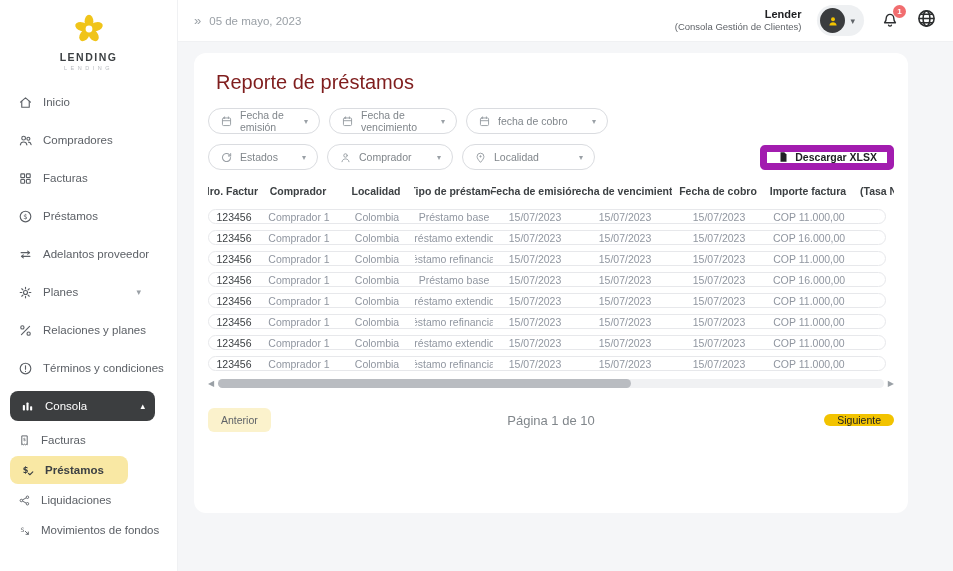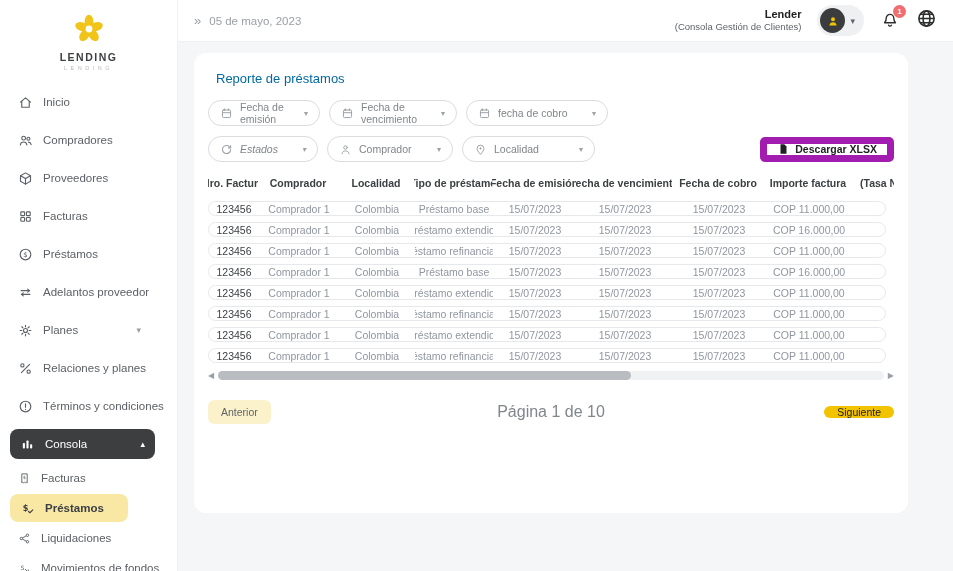--- a/index.html
+++ b/index.html
@@ -38,31 +38,31 @@
   .pill-caret { font-size:9px; color:#5f6368; }
   .bell-wrap { position:relative; color:#2d2f31; cursor:pointer; }
   .bell-wrap .ic { width:20px; height:20px; }
   .badge { position:absolute; top:-4px; right:-6px; min-width:13px; height:13px; border-radius:7px; background:#F16D6F; color:#fff; font-size:8px; font-weight:bold; display:flex; align-items:center; justify-content:center; padding:0 3px;}
   .globe-wrap { color:#2b2d2e; cursor:pointer; }
   .globe-wrap .ic { width:21px; height:21px; }
 
   
   .content { flex:1; padding:11px 16px 0 16px; }
   .card { width:714px; background:#fff; border-radius:12px; padding:14px 14px 16px; min-height:460px; }
-  .page-title { font-size:13px; font-weight:500; color:#0369a1; margin:4px 0 14px 8px; }
+  .page-title { font-size:20px; font-weight:500; color:#7f1d1d; margin:4px 0 14px 8px; }
 
   .frow { display:flex; gap:9px; margin-bottom:10px; align-items:center; }
   .pill { display:flex; align-items:center; gap:7px; height:26px; border:1px solid #dadce0; border-radius:14px; padding:0 11px; font-size:10.5px; color:#80868b; background:#fff; cursor:pointer; }
   .pill .ic { width:13px; height:13px; color:#9aa0a6; }
   .pill .caret { margin-left:auto; font-size:8px; color:#9aa0a6; }
   .frow1 .pill:nth-of-type(1){ width:112px; }
   .frow1 .pill:nth-of-type(2){ width:128px; }
   .frow1 .pill:nth-of-type(3){ width:142px; }
   .frow1 .pill:nth-of-type(4){ width:152px; }
-  .frow2 .pill:nth-of-type(1){ width:110px;font-style:italic; }
+  .frow2 .pill:nth-of-type(1){ width:110px; }
   .frow2 .pill:nth-of-type(2){ width:126px; }
   .frow2 .pill:nth-of-type(3){ width:133px; }
   .dl-btn { margin-left:auto; display:flex; align-items:center; gap:6px; height:25px; padding:0 10px; border:7px solid #a21caf; border-radius:5px; background:#fff; font-size:10.5px; font-weight:bold; color:#202124; cursor:pointer; }
   .dl-btn .ic { width:12px; height:12px; color:#202124; }
 
   
   .tscroll { overflow:hidden; width:100%; margin-top:6px; }
   .tinner { width:764px; }
   .trow { display:grid; grid-template-columns:50px 80px 76px 78px 84px 96px 92px 88px 120px; }
   .cell { display:flex; align-items:center; justify-content:center; font-size:10.5px; color:#9096a0; white-space:nowrap; overflow:hidden; }
@@ -74,21 +74,21 @@
 
   
   .hscroll { display:flex; align-items:center; gap:4px; margin:2px 0 0; }
   .hs-arrow { font-size:8px; color:#9aa0a6; cursor:pointer; line-height:1; }
   .hs-track { flex:1; height:9px; border-radius:5px; background:#f0f1f3; position:relative; }
   .hs-thumb { position:absolute; left:0; top:0; height:9px; width:62%; border-radius:5px; background:#b9bcc1; cursor:grab; }
 
   
   .pagination { display:flex; align-items:center; margin-top:20px; position:relative; }
   .pg-prev { background:#FBF2CC; color:#5f6368; border:none; border-radius:6px; padding:6px 13px; font-size:10.5px; font-family:inherit; cursor:pointer; }
-  .pg-status { position:absolute; left:0; right:0; text-align:center; font-size:16px; color:#80868b; }
+  .pg-status { position:absolute; left:0; right:0; text-align:center; font-size:13px; color:#80868b; }
   .pg-next { margin-left:auto; background:#F2C300; color:#202124; border:none; border-radius:6px; padding:0 13px; font-size:10.5px; font-family:inherit; cursor:pointer; }
 </style>
 </head>
 <body>
 
 <svg width="0" height="0" style="position:absolute" aria-hidden="true">
   <defs>
     <g id="stroked"></g>
     <symbol id="home-icon" viewBox="0 0 24 24">
         <g fill="none" stroke="currentColor" stroke-width="1.8" stroke-linecap="round" stroke-linejoin="round">
@@ -288,27 +288,20 @@
         </div>
 
         <div class="item normal">
           <svg class="ic">
             <use href="#buyers-icon"></use>
           </svg>
           <span class="lbl">Compradores</span>
           <span class="chev"></span>
         </div>
 
-        <div class="item normal">
-          <svg class="ic">
-            <use href="#suppliers-cube-icon"></use>
-          </svg>
-          <span class="lbl">Proveedores</span>
-          <span class="chev"></span>
-        </div>
 
         <div class="item normal">
           <svg class="ic">
             <use href="#invoices-grid-icon"></use>
           </svg>
           <span class="lbl">Facturas</span>
           <span class="chev"></span>
         </div>
 
         <div class="item normal">

